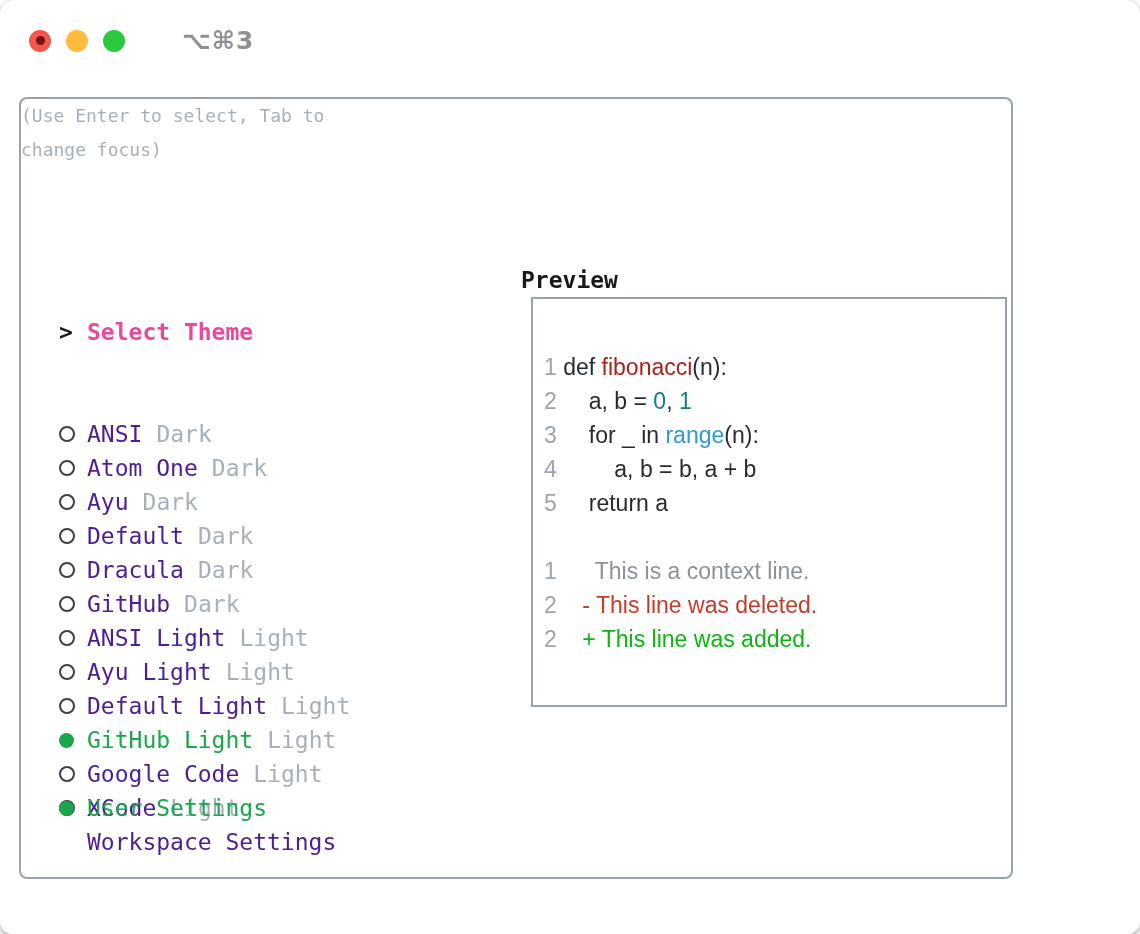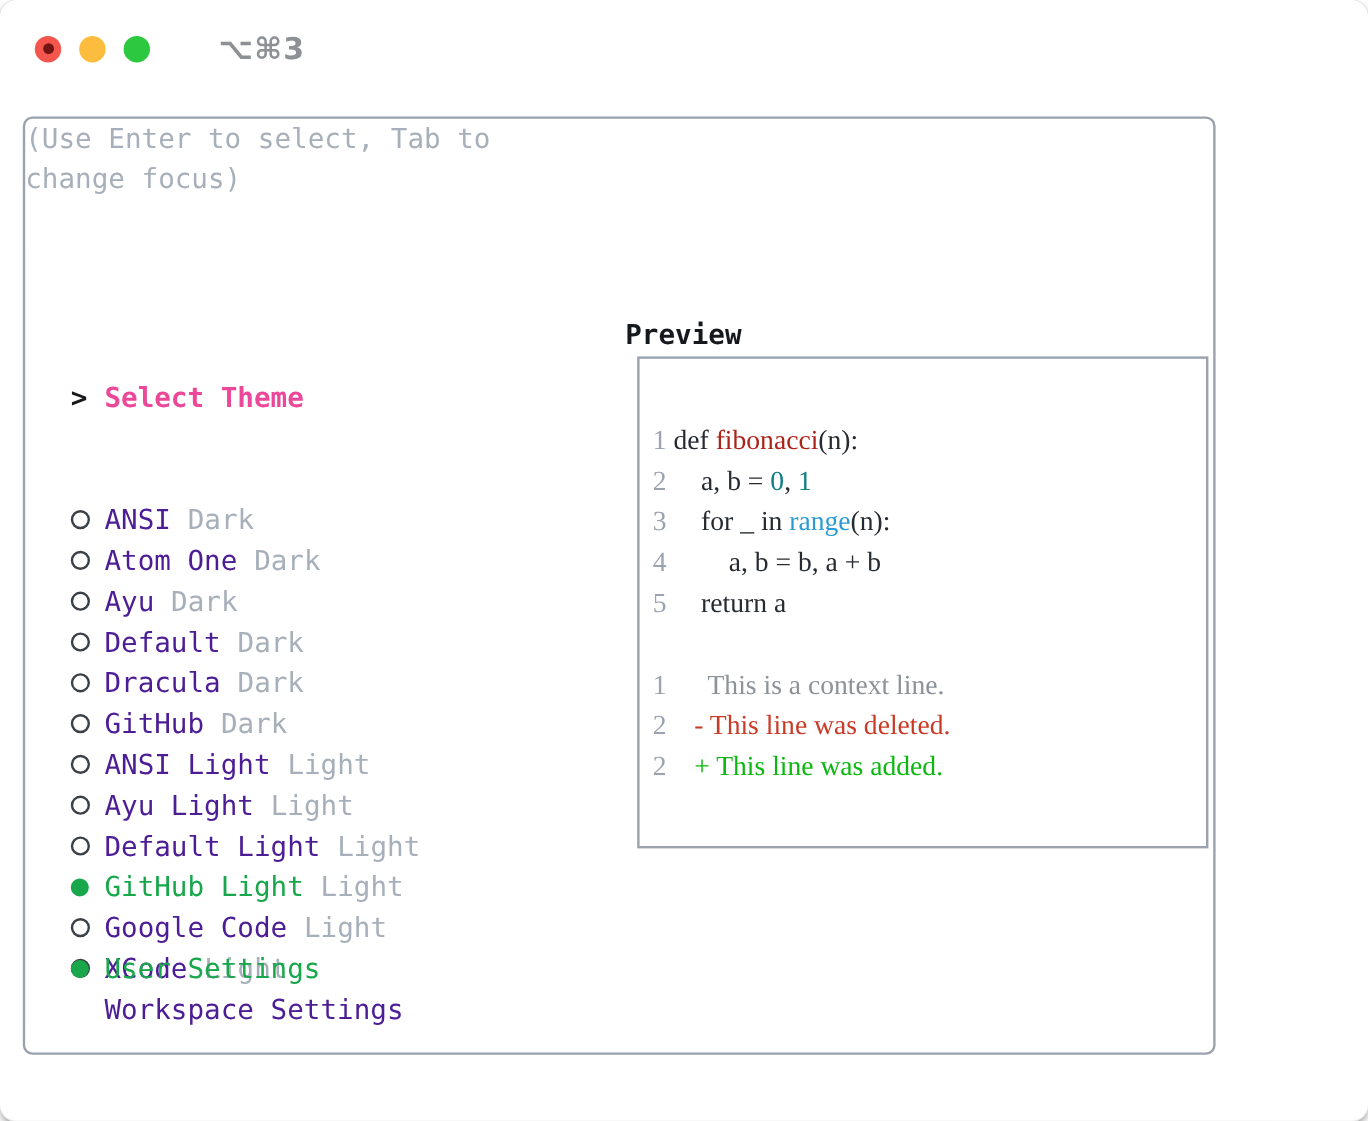--- a/index.html
+++ b/index.html
@@ -30,21 +30,21 @@
   
   .panel{
     position:absolute;left:19px;top:97px;width:994px;height:782px;
     box-sizing:border-box;border:2px solid var(--border-gray);
     border-radius:8px;background:#fff;
   }
   
   .listblock{position:absolute;font-size:23px;line-height:34px;white-space:pre;}
   #theme-panel{left:38px;top:148px;}
   #apply-panel{left:38px;top:624px;}
-  #hint{left:38px;top:760px;color:var(--muted-gray);font-size:23px;line-height:34px;}
+  #hint{left:38px;top:760px;color:var(--muted-gray);font-size:18px;line-height:34px;}
   .row{height:34px;display:flex;align-items:center;}
   .marker{display:inline-block;width:28px;flex:0 0 28px;}
   .caret{color:#17191c;font-weight:bold;}
   .hdr{color:#ec4899;font-weight:bold;}
   .nm{color:#4c1d95;}
   .row.sel .nm{color:var(--sel-green);}
   .sfx{color:var(--muted-gray);margin-left:14px;}
   .dot{display:inline-block;width:12px;height:12px;border-radius:50%;
        border:2px solid #3a4047;vertical-align:middle;margin-bottom:3px;}
   .dot.filled{width:15px;height:15px;border:none;background:var(--sel-green);}
@@ -52,21 +52,21 @@
   .preview-title{
     position:absolute;left:500px;top:164px;height:34px;line-height:34px;
     font-size:23px;font-weight:bold;color:#15191d;
   }
   .preview-box{
     position:absolute;left:510px;top:198px;width:476px;height:410px;
     box-sizing:border-box;border:2px solid var(--border-gray);background:#fff;
   }
   #code{
     margin:0;padding:51px 12px 0 11px;
-    font-family:Liberation Serif, serif;
+    font-family:Liberation Sans, sans-serif;
     font-size:23px;line-height:34px;white-space:pre;
   }
   .ln{color:var(--line-num-gray);}
 </style>
 </head>
 <body>
 
 <div class="window">
 
   <div class="titlebar">

